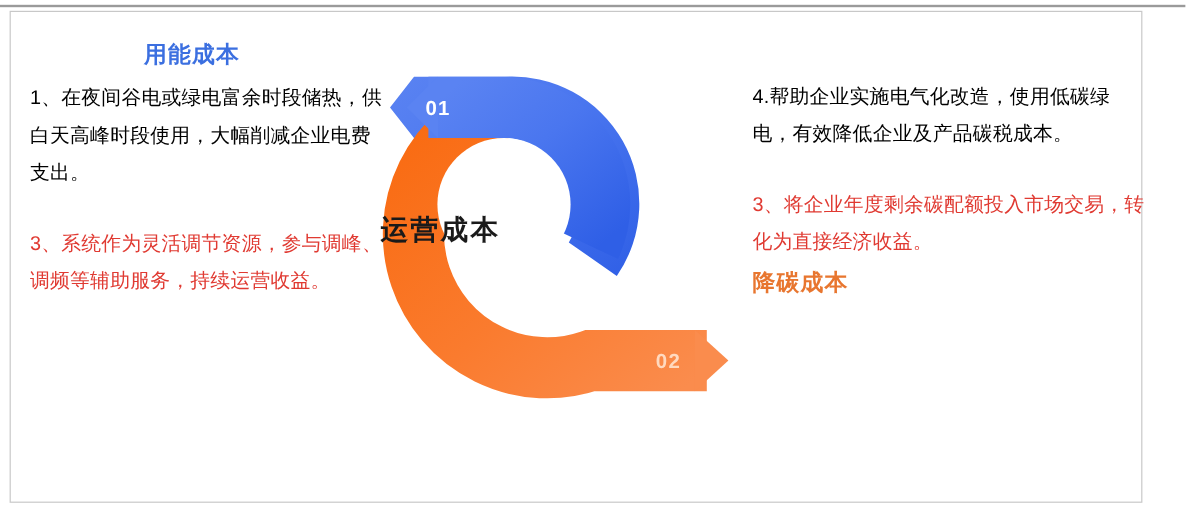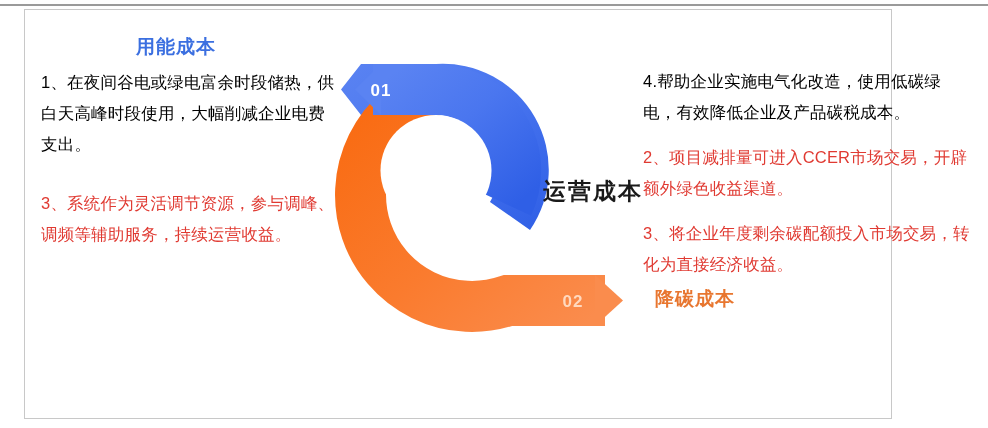--- a/index.html
+++ b/index.html
@@ -21,23 +21,23 @@
     left: 0;
     top: 4px;
     width: 988px;
     height: 2px;
     background: #9a9a9a;
   }
 
   
   .frame {
     position: absolute;
-    left: 24px;
+    left: 8px;
     top: 9px;
-    width: 868px;
+    width: 944px;
     height: 410px;
     border: 1px solid #c8c8c8;
     box-sizing: border-box;
     background: #ffffff;
   }
 
   
   .col-left {
     position: absolute;
     left: 16px;
@@ -51,21 +51,21 @@
     width: 330px;
   }
 
   .heading {
     font-size: 19px;
     font-weight: bold;
     letter-spacing: 1px;
     line-height: 1.2;
   }
   .heading-blue { color: #3b6fe0; text-align: center; width: 270px; }
-  .heading-orange { color: #e8762f; margin-left: 12px; }
+  .heading-orange { color: #e8762f; }
 
   .para {
     font-size: 16.5px;
     line-height: 31px;
     color: #000000;
     letter-spacing: 0.2px;
   }
   .para.red { color: #e03a32; }
 
   .gap-sm { height: 14px; }
@@ -79,21 +79,21 @@
     width: 310px;
     height: 285px;
   }
   .diagram svg { display: block; }
 
   .center-label {
     position: absolute;
     left: 0;
     top: 126px;
     width: 310px;
-    text-align: right;
+    text-align: left;
     font-size: 23px;
     font-weight: bold;
     color: #1a1a1a;
     letter-spacing: 2px;
     pointer-events: none;
   }
 
   .badge-text {
     font-size: 17px;
     font-weight: bold;
@@ -211,21 +211,20 @@
 
     <div class="center-label">运营成本</div>
   </div>
 
   <div class="col-right">
 
     <div class="para">4.帮助企业实施电气化改造，使用低碳绿电，有效降低企业及产品碳税成本。</div>
 
     <div class="gap-sm"></div>
 
-    <div class="para red">2、项目减排量可进入CCER市场交易，开辟额外绿色收益渠道。</div>
 
     <div class="gap-sm"></div>
 
     <div class="para red">3、将企业年度剩余碳配额投入市场交易，转化为直接经济收益。</div>
 
     <div class="gap-xs"></div>
 
     <div class="heading heading-orange">降碳成本</div>
   </div>
 

